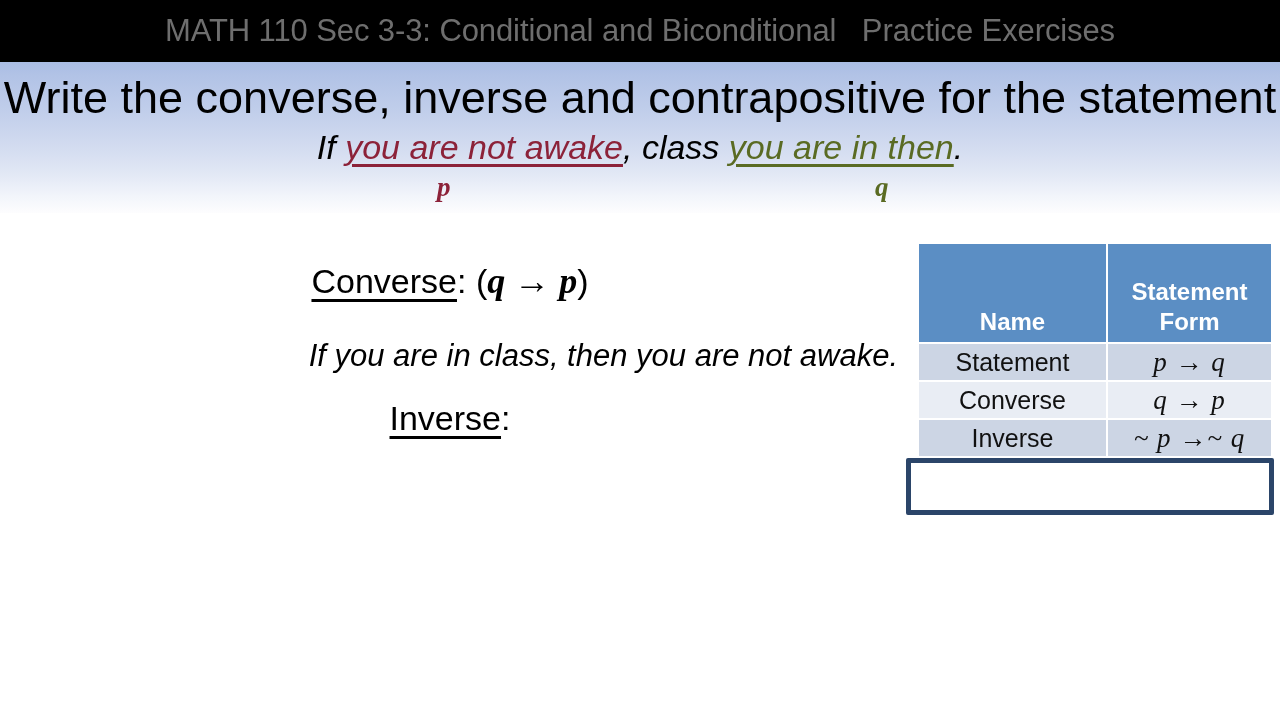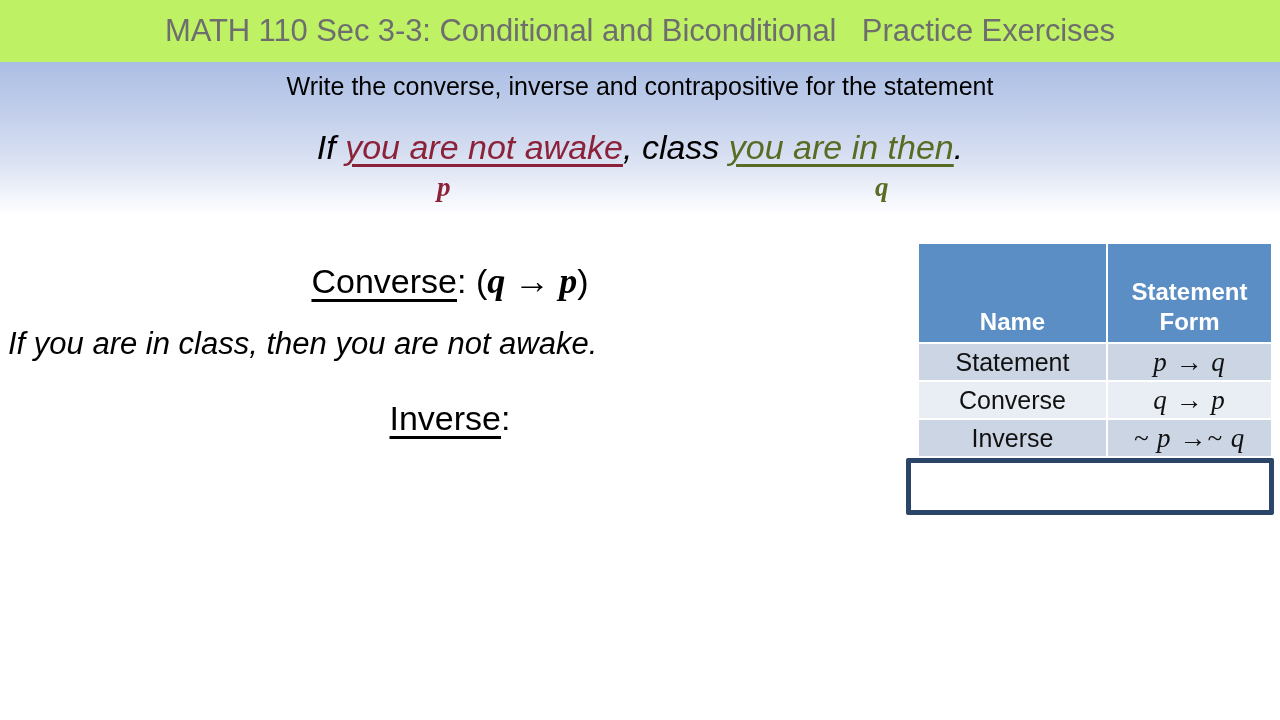--- a/index.html
+++ b/index.html
@@ -18,21 +18,21 @@
 
   
   .title-bar {
     position: absolute;
     left: 0; top: 0;
     width: 1280px;
     height: 62px;
     display: flex;
     align-items: center;
     justify-content: center;
-    background: #bef264;
+    background: #000000;
   }
   .title-text {
     font-family: "Liberation Sans", sans-serif;
     font-size: 31px;
     color: #6e6e6e;
     letter-spacing: -0.1px;
     white-space: pre;
   }
 
   
@@ -48,21 +48,21 @@
         #d3dcf0 86px,
         #e2e8f5 112px,
         #f2f5fb 134px,
         #fdfdfe 151px);
   }
   .banner-line1 {
     position: absolute;
     left: 0; top: 10px;
     width: 1280px;
     text-align: center;
-    font-size: 25px;
+    font-size: 45px;
     color: #000000;
     font-family: "Liberation Sans", sans-serif;
     white-space: pre;
   }
   .banner-line2 {
     position: absolute;
     left: 0; top: 66px;
     width: 1280px;
     text-align: center;
     font-size: 34px;
@@ -134,23 +134,23 @@
   }
   .sym-var {
     font-family: "Liberation Serif", serif;
     font-style: italic;
     font-weight: bold;
     font-size: 36px;
     color: #000000;
   }
   .line-answer {
     position: absolute;
-    left: 8px; top: 113px;
+    left: 8px; top: 125px;
     width: 890px;
-    text-align: left;
+    text-align: right;
     font-size: 31px;
     font-style: italic;
     color: #000000;
     font-family: "Liberation Sans", sans-serif;
     white-space: pre;
   }
   .line-inverse {
     position: absolute;
     left: 0; top: 186px;
     width: 900px;

